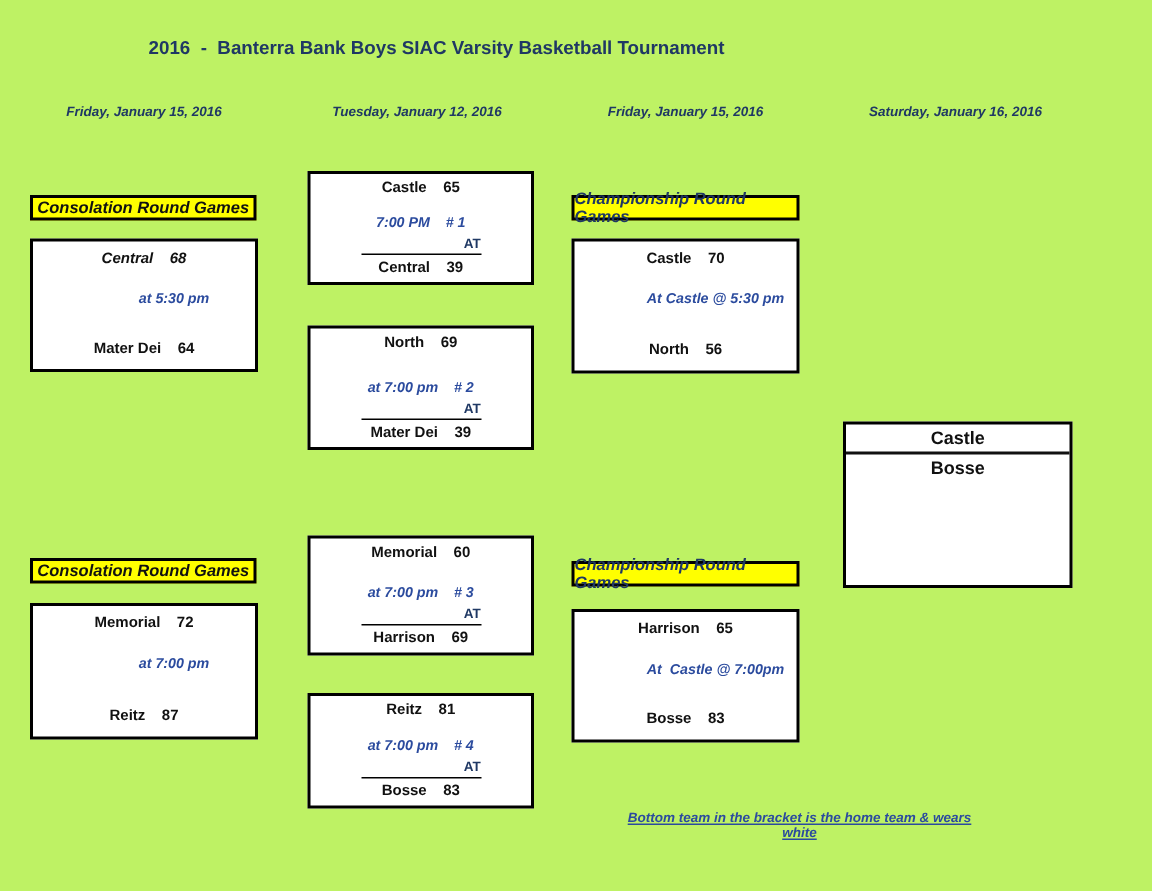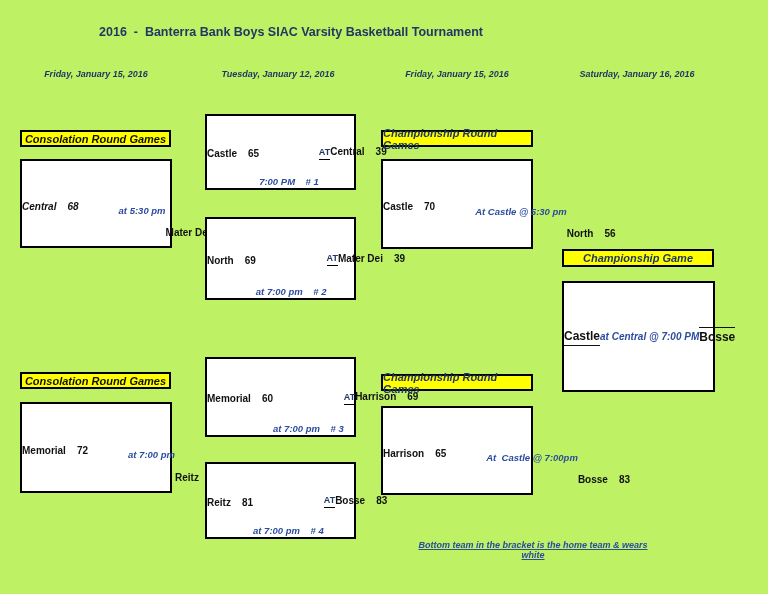--- a/index.html
+++ b/index.html
@@ -19,21 +19,21 @@
     position:absolute;background:#ffff00;border:2px solid #000;
     display:flex;align-items:center;justify-content:center;
     font-size:11px;font-weight:bold;font-style:italic;color:#111;
     box-sizing:border-box;
   }
   .ylab.navy{color:#1f3864;}
   .ylab.red{color:#ff0000;font-size:10px;}
   .ylab.big{font-size:11px;color:#1f3864;}
   .gbox{
     position:absolute;background:#fff;border:2px solid #000;box-sizing:border-box;
-    display:flex;flex-direction:row;align-items:center;
+    display:flex;flex-direction:column;align-items:center;
   }
   .team{
     display:flex;gap:11px;font-size:10px;font-weight:bold;color:#111;
     white-space:pre;line-height:13px;
   }
   .team.it{font-style:italic;}
   .time{
     font-size:9.5px;font-weight:bold;font-style:italic;color:#2b4b9e;
     white-space:pre;line-height:12px;
   }
@@ -163,28 +163,24 @@
   <div class="gbox std" style="left:381px;top:406px;width:152px;height:89px">
     <div class="team t1">
       <span>Harrison</span><span>65</span>
     </div>
     <div class="time">At  Castle @ 7:00pm</div>
     <div class="team t2">
       <span>Bosse</span><span>83</span>
     </div>
   </div>
 
-  <div class="ylab big" style="left:562px;top:249px;width:152px;height:18px">Championship Game</div>
 
   <div class="gbox final" style="left:562px;top:281px;width:153px;height:111px">
     <div class="frow top">
       <span>Castle</span>
-    </div>
-    <div class="fmid">
-      <div class="time">at Central @ 7:00 PM</div>
     </div>
     <div class="frow bot">
       <span>Bosse</span>
     </div>
   </div>
 
   <div class="note">Bottom team in the bracket is the home team &amp; wears white</div>
 
 </div>
 

